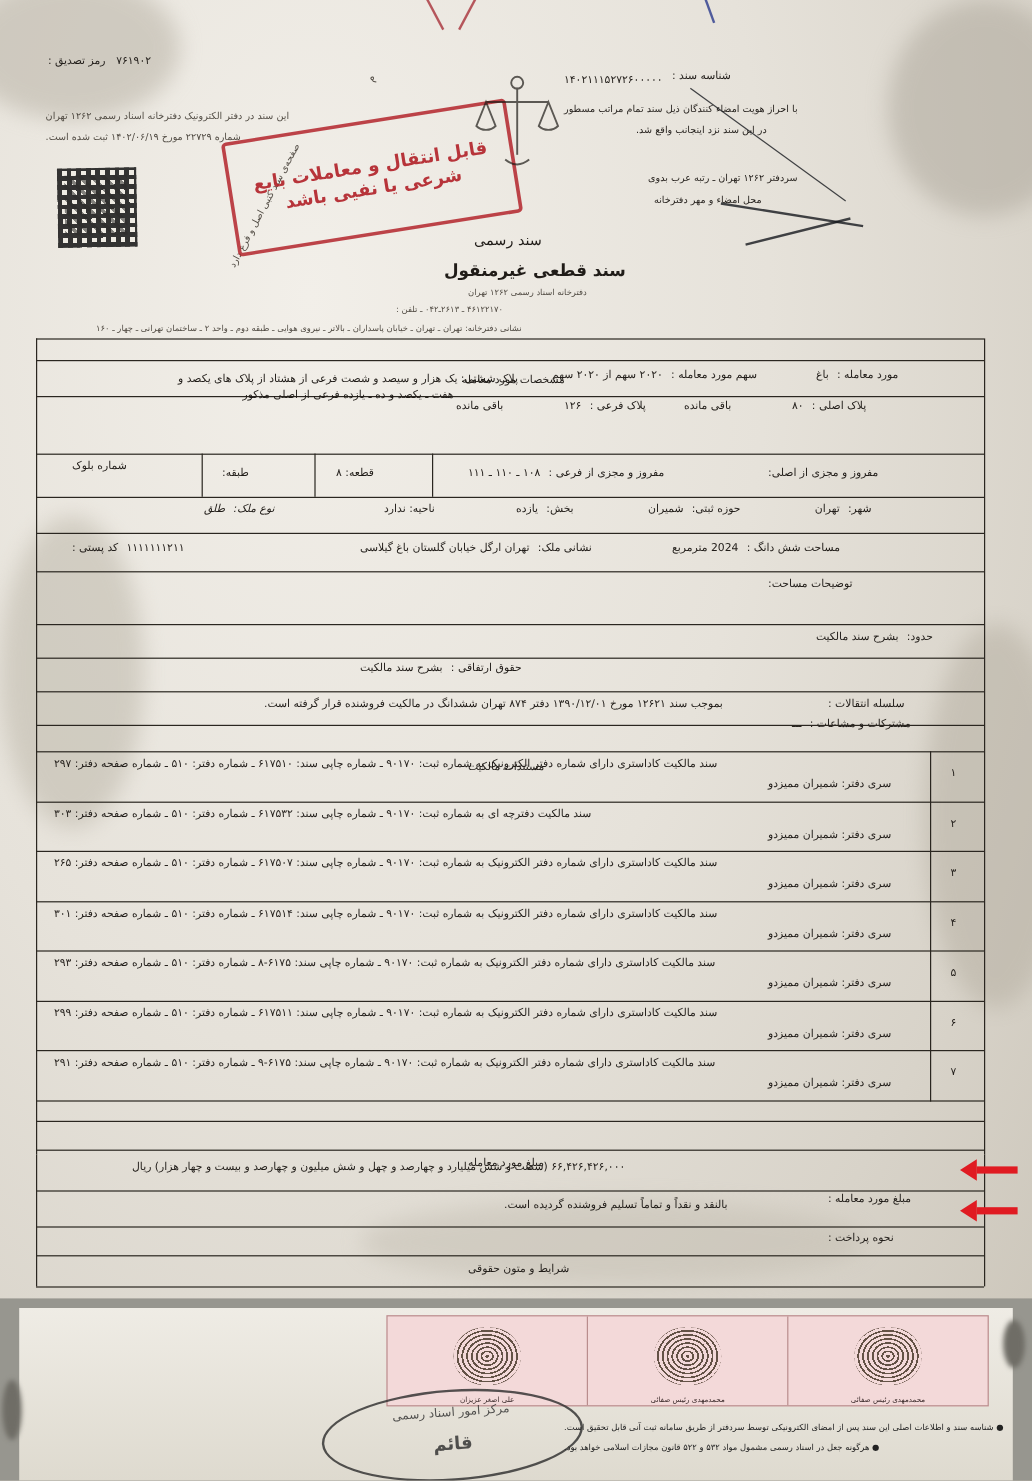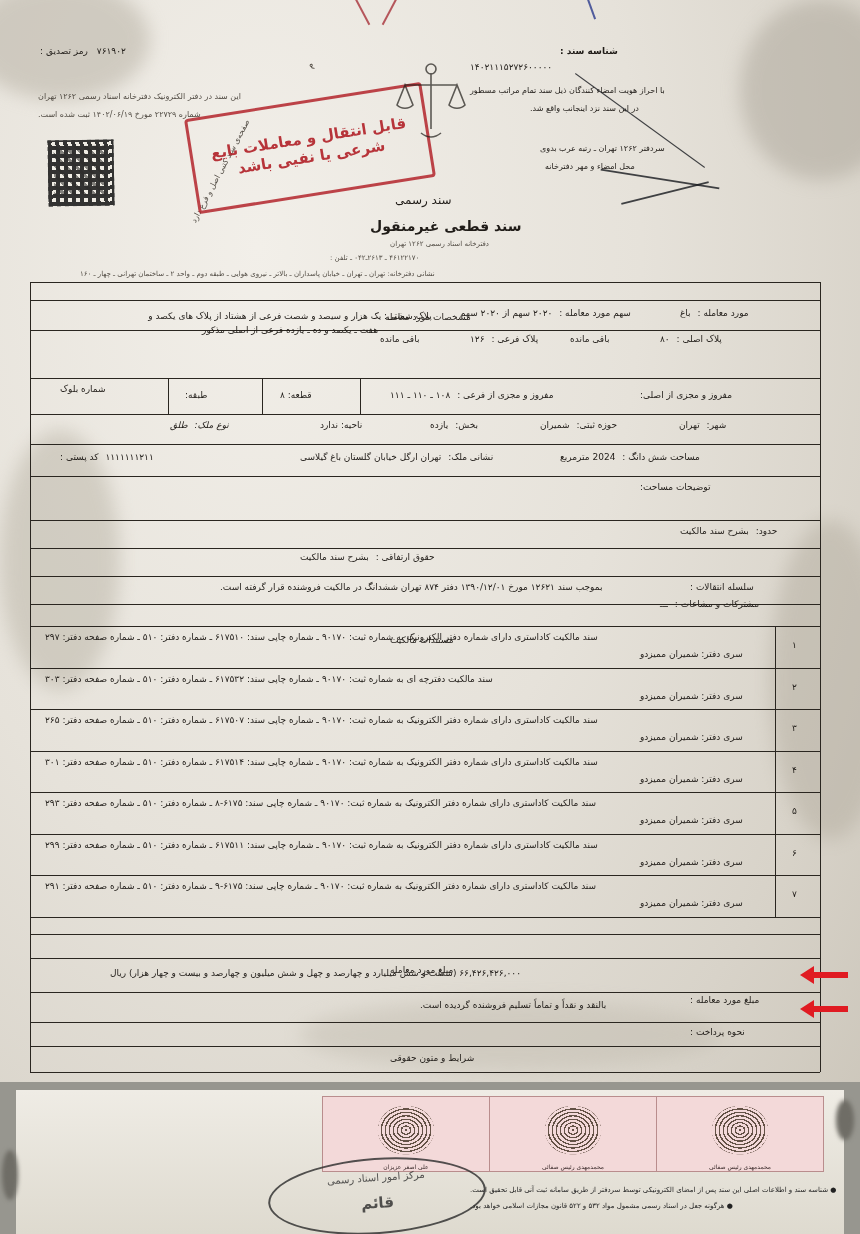--- a/index.html
+++ b/index.html
@@ -131,21 +131,21 @@
     <g stroke="#1d1a16" stroke-width="1.6" fill="none" opacity="0.85">
       <line x1="36" y1="18" x2="36" y2="74"></line>
       <line x1="10" y1="30" x2="62" y2="30"></line>
       <path d="M10 30 L2 50 a10 8 0 0 0 16 0 Z"></path>
       <path d="M62 30 L54 50 a10 8 0 0 0 16 0 Z"></path>
       <path d="M26 78 q10 8 20 0"></path>
       <circle cx="36" cy="14" r="5"></circle>
     </g>
   </svg>
 
-  <div class="t sm" style="left:560px;top:46px;font-weight:bold;">شناسه سند :</div>
+  <div class="t sm" style="left:560px;top:59px;">شناسه سند :</div>
   <div class="t sm" style="left:470px;top:62px;">۱۴۰۲۱۱۱۵۲۷۲۶۰۰۰۰۰</div>
   <div class="t xs" style="left:470px;top:86px;">با احراز هویت امضاء کنندگان ذیل سند تمام مراتب مسطور</div>
   <div class="t xs" style="left:530px;top:104px;">در این سند نزد اینجانب واقع شد.</div>
   <div class="t xs" style="left:540px;top:144px;">سردفتر ۱۲۶۲ تهران ـ رتبه عرب بدوی</div>
   <div class="t xs" style="left:545px;top:162px;">محل امضاء و مهر دفترخانه</div>
 
   <div class="ink" style="left:600px;top:178px;width:120px;transform:rotate(9deg);"></div>
   <div class="ink" style="left:620px;top:192px;width:90px;transform:rotate(-14deg);"></div>
   <div class="ink" style="left:560px;top:120px;width:160px;transform:rotate(36deg);border-top-width:1.5px;"></div>
 

